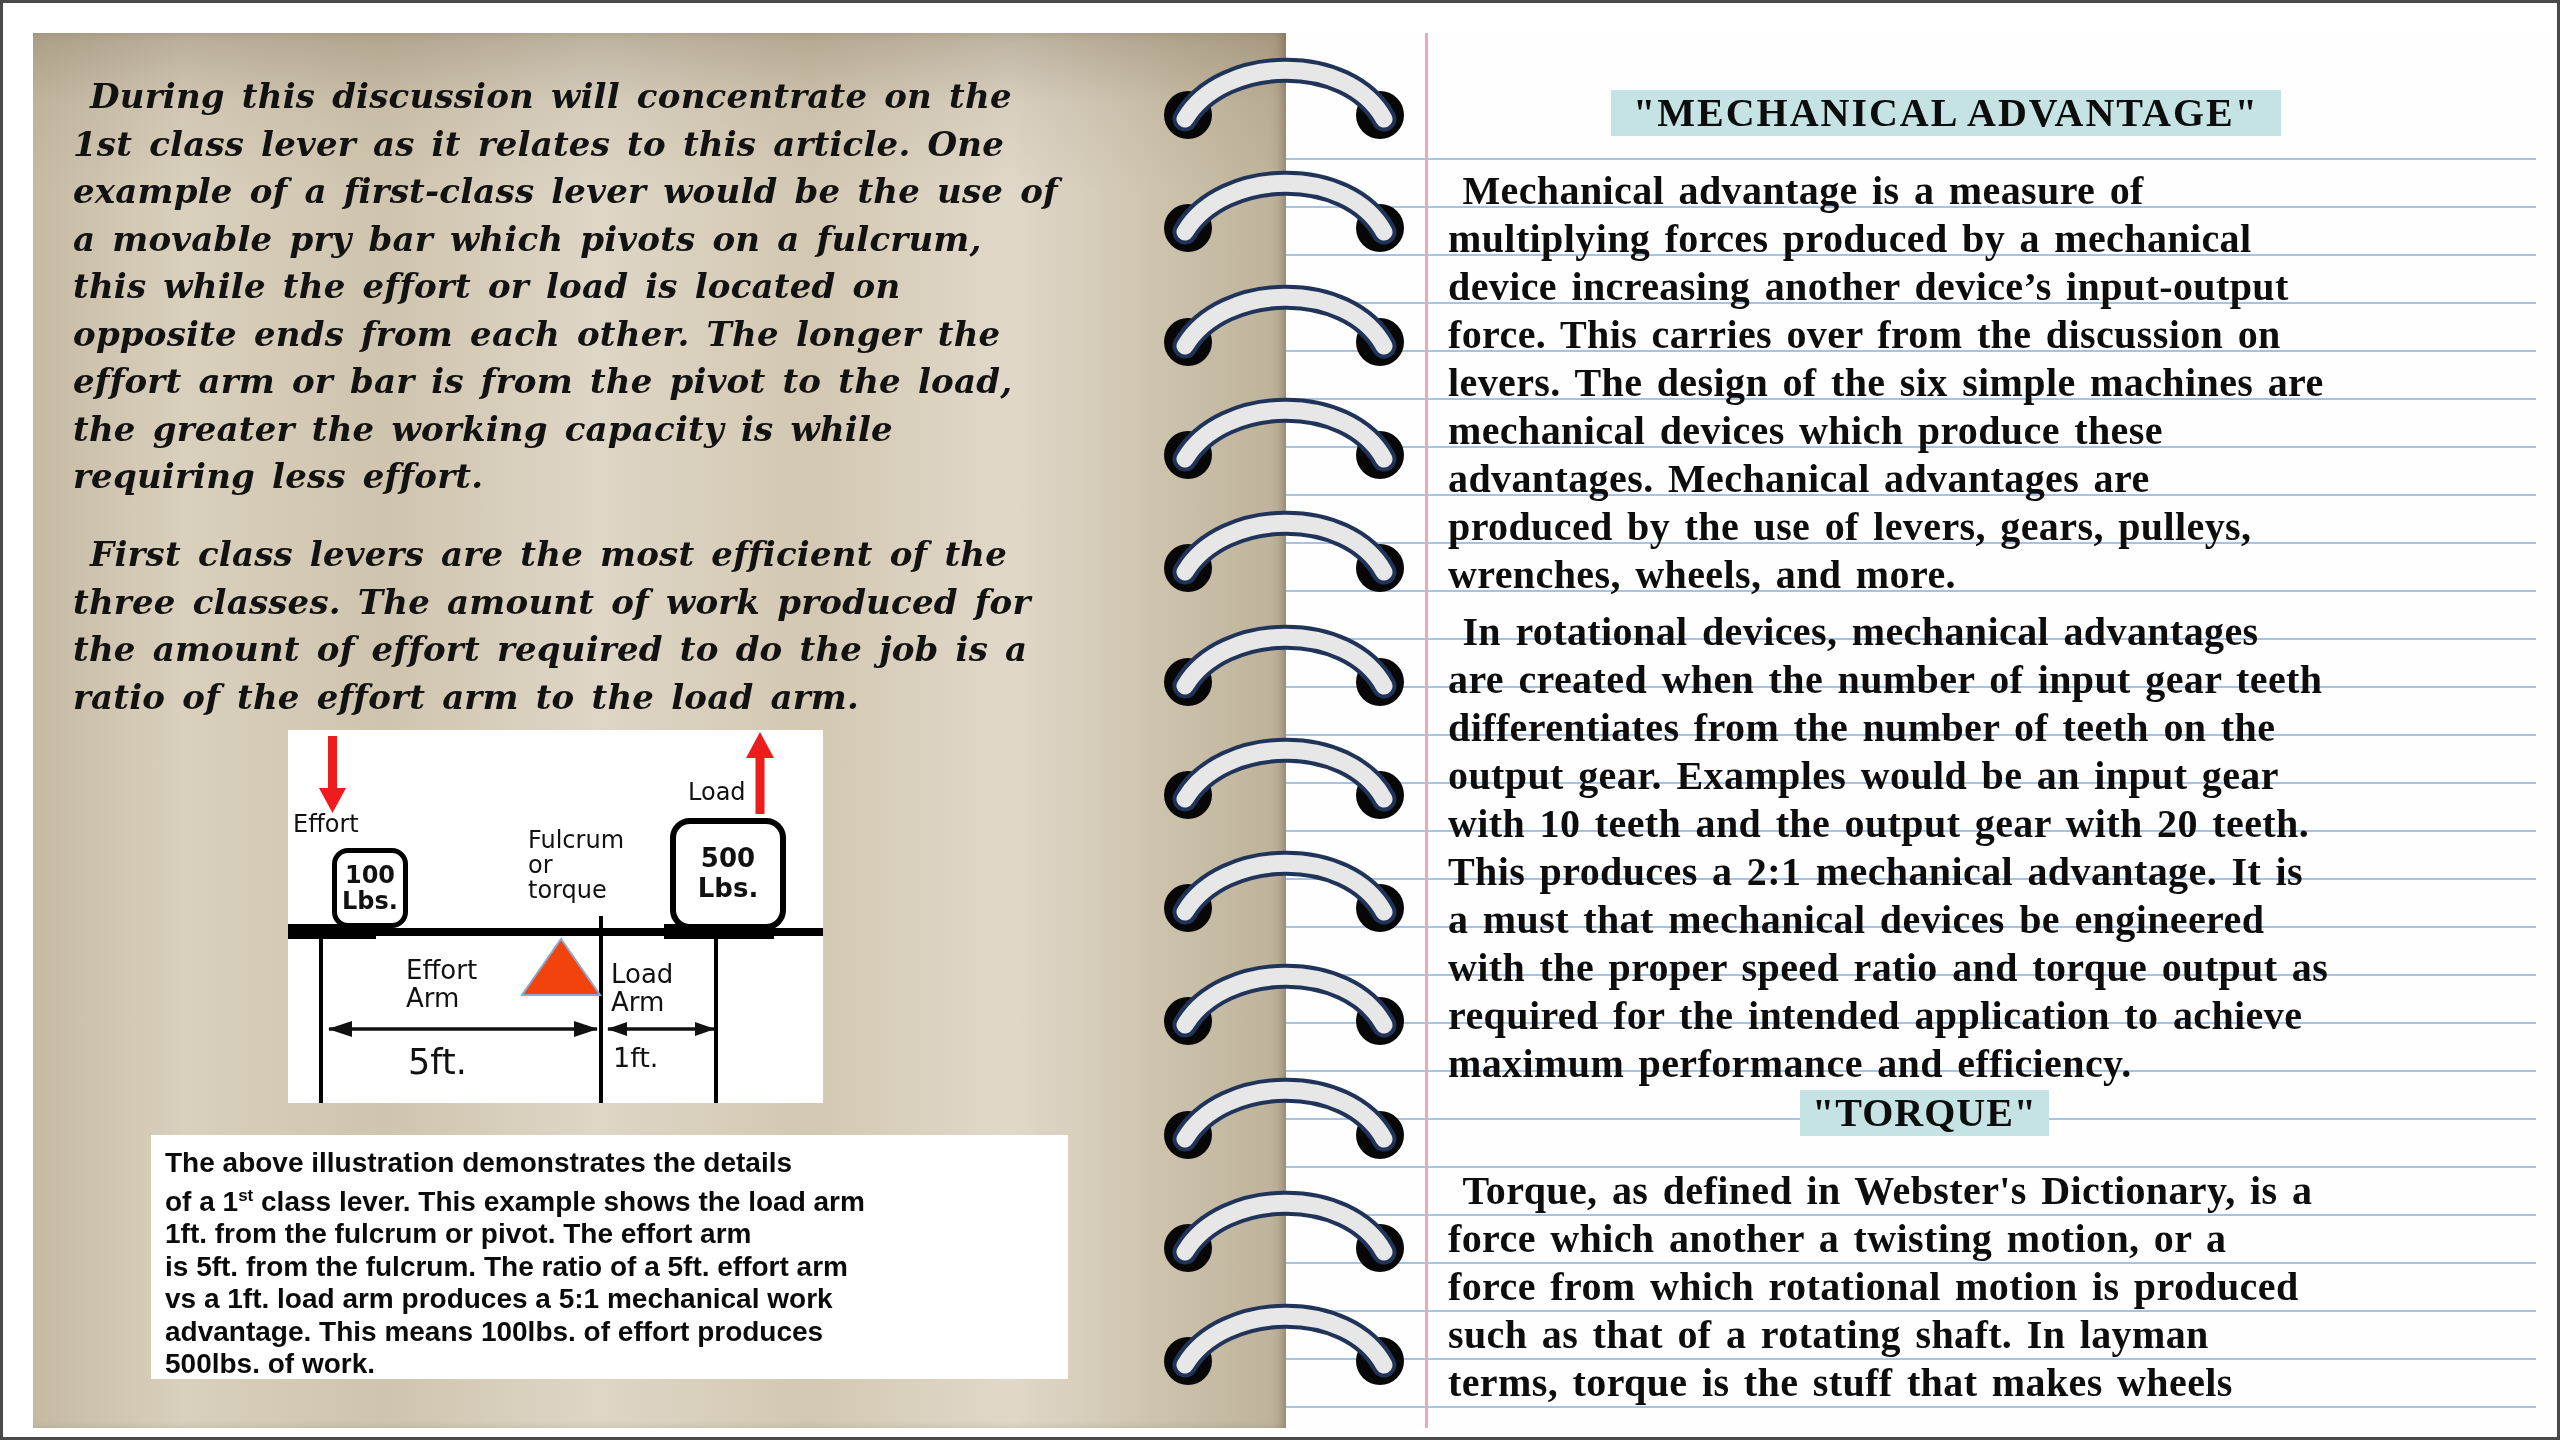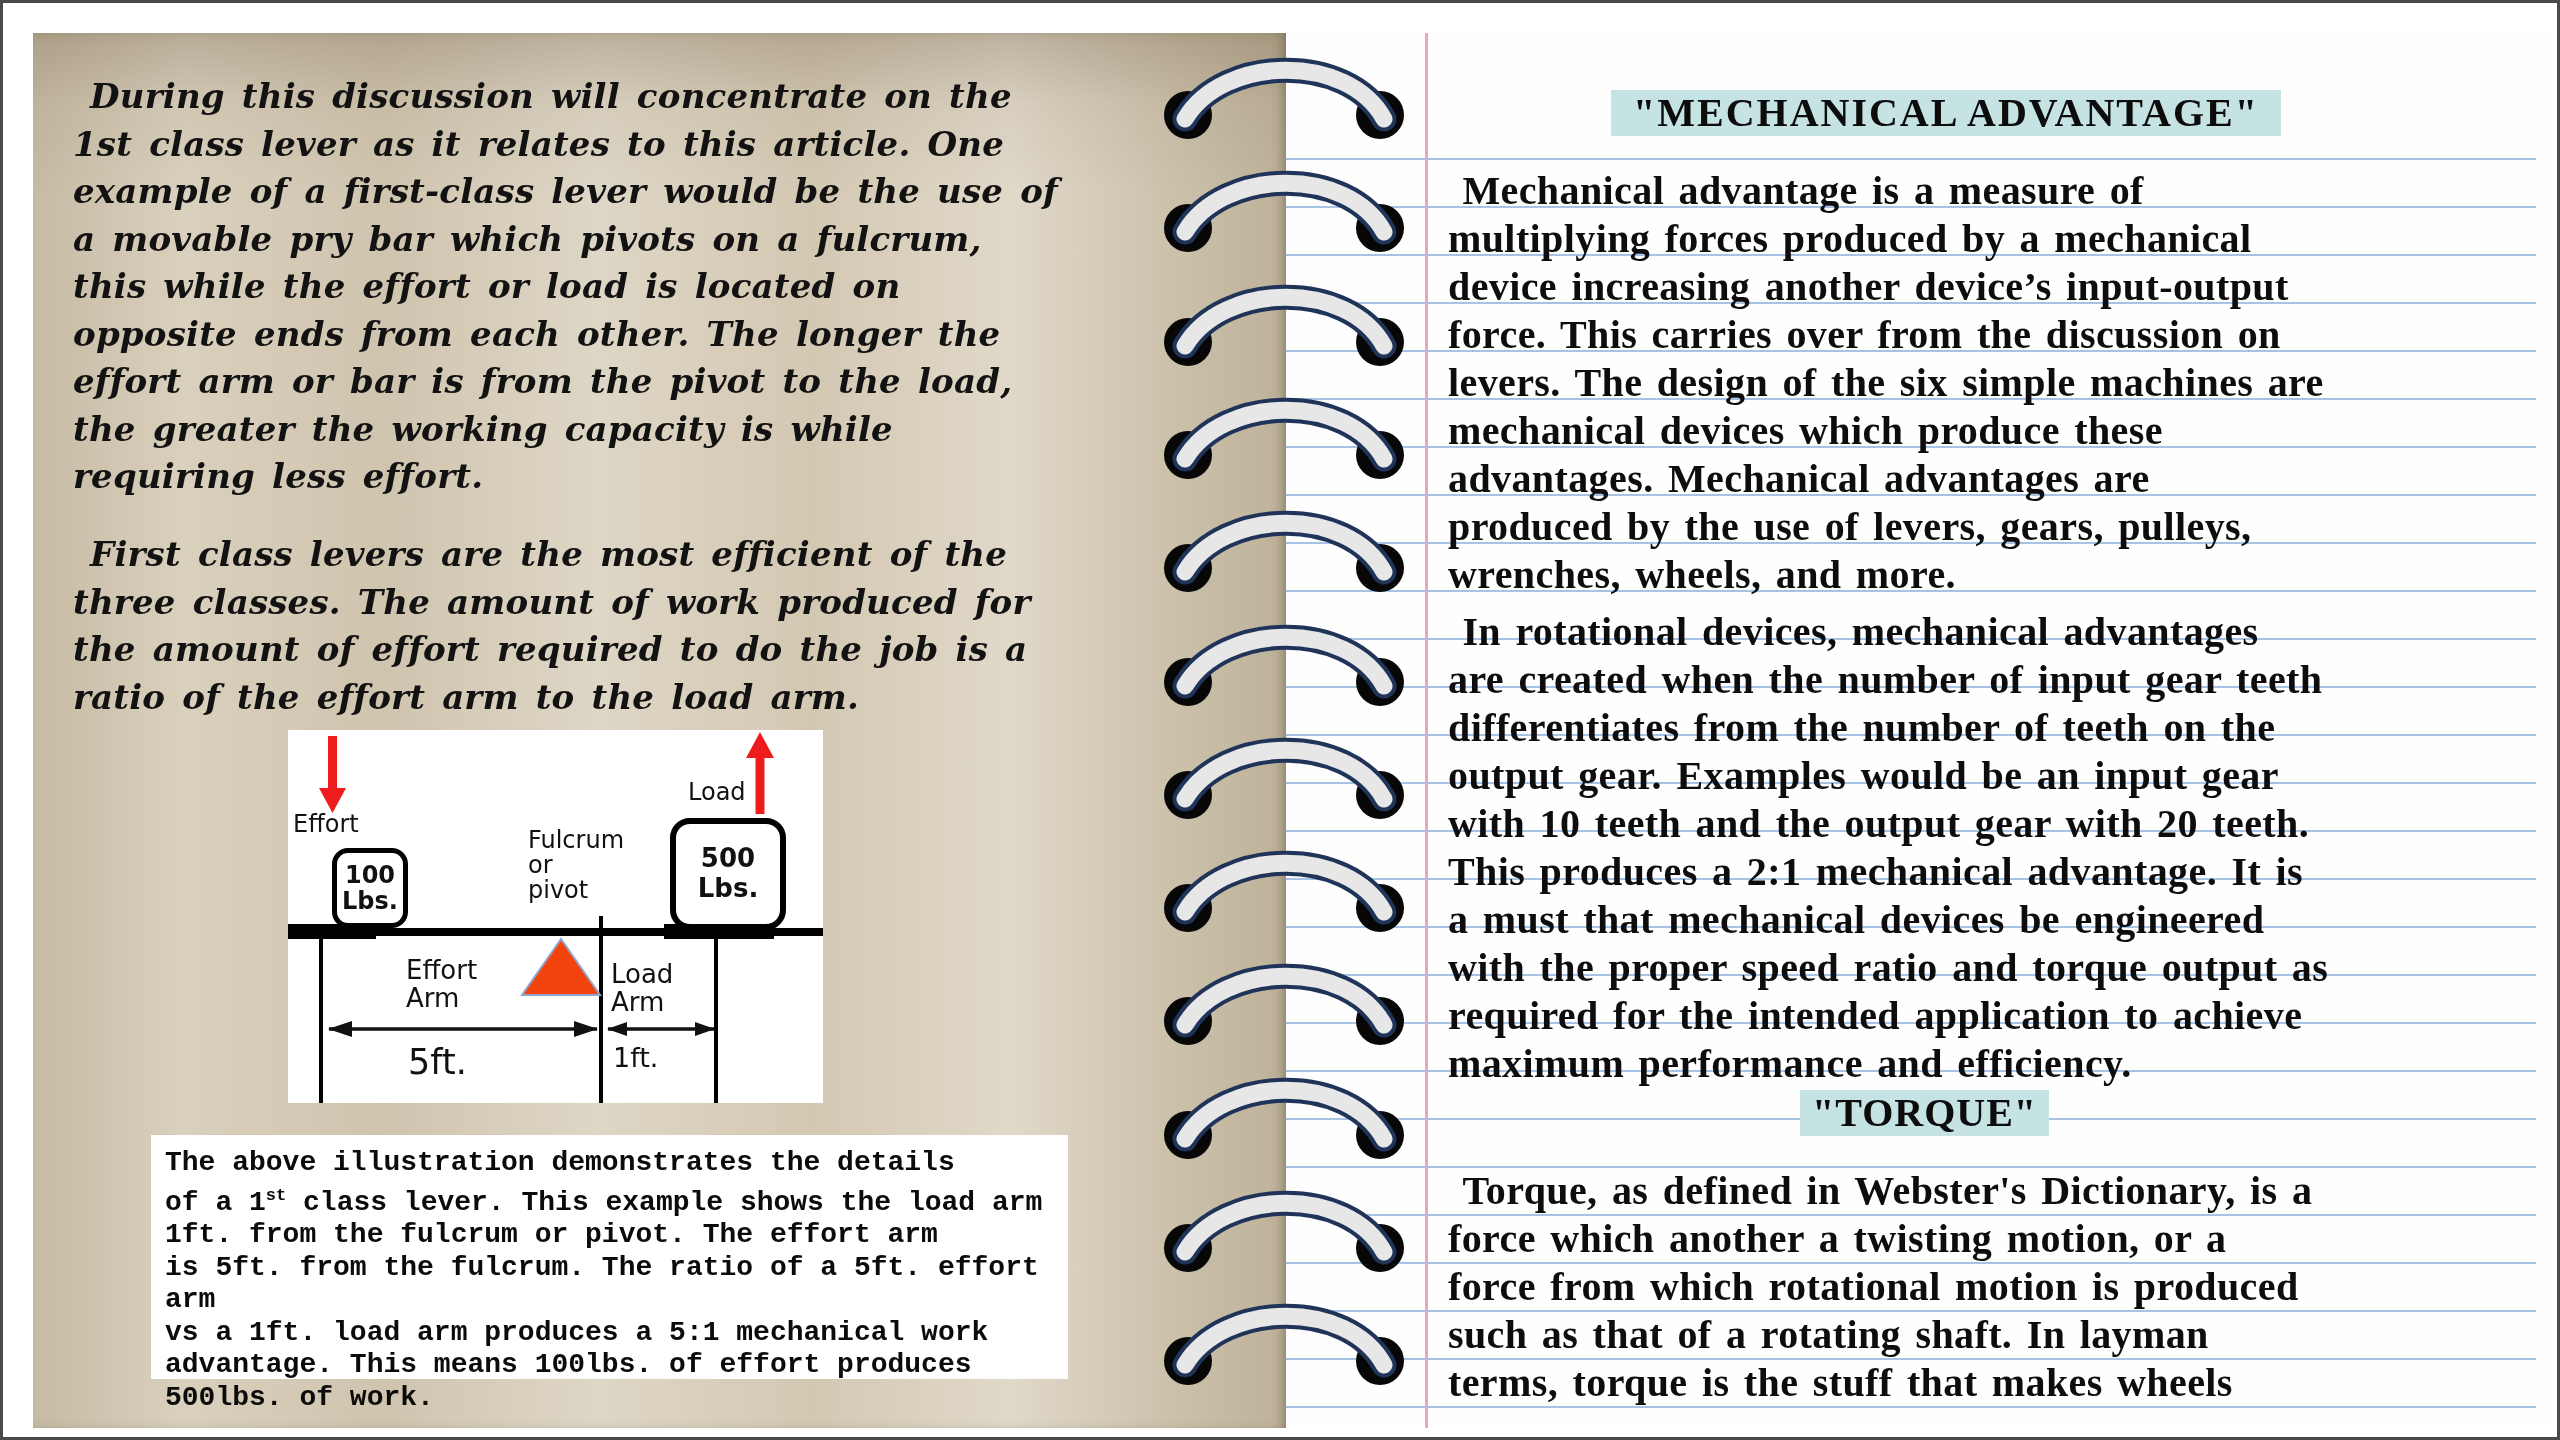--- a/index.html
+++ b/index.html
@@ -33,21 +33,21 @@
   .valbox { position:absolute; border:5px solid #000; border-radius:16px; background:#fff;
             font-family:"DejaVu Sans", sans-serif; font-weight:bold; color:#111;
             text-align:center; white-space:pre-wrap; }
 
   
   .caption {
     position:absolute; left:118px; top:1102px; width:917px; height:244px; background:#ffffff;
     padding:12px 0 0 14px; font-family:"Liberation Sans", sans-serif; font-weight:bold;
     font-size:28px; line-height:32.5px; color:#0b0b0b;
   }
-  .caption div { white-space:pre-wrap;font-family:Liberation Mono, monospace; }
+  .caption div { white-space:pre-wrap; }
   .caption sup { font-size:17px; }
 
   
   .right-page { position:absolute; left:1283px; top:30px; width:1273px; height:1395px; background:#fefefe; }
   .ruled {
     position:absolute; left:0; top:125px; width:1250px; height:1278px;
     background-image:linear-gradient(180deg, #a6c3e6 0px, #a6c3e6 2.5px, rgba(0,0,0,0) 2.5px);
     background-size:100% 48px; background-repeat:repeat-y;
   }
   .margin-line { position:absolute; left:139px; top:0; width:3px; height:1395px; background:#eaa8ba; }
@@ -93,21 +93,21 @@
       <svg style="position:absolute; left:28px; top:4px;" width="34" height="82" viewBox="0 0 34 82">
         <rect x="12" y="2" width="9" height="56" fill="#ee1c1c"></rect>
         <polygon points="3,54 30,54 16.5,79" fill="#ee1c1c"></polygon>
       </svg>
       <div class="dlabel" style="left:5px; top:80px; font-size:24px;">Effort</div>
       <div class="valbox" style="left:0; top:118px; width:76px; height:80px; font-size:24px; line-height:26px; padding-top:9px;margin-left:44px;">100
 Lbs.</div>
 
       <div class="dlabel" style="left:240px; top:98px; font-size:24px; line-height:25px;">Fulcrum
 or
-pivot</div>
+torque</div>
 
       <div class="dlabel" style="left:400px; top:48px; font-size:24px;">Load</div>
       <svg style="position:absolute; left:455px; top:0;" width="34" height="86" viewBox="0 0 34 86">
         <polygon points="17,2 3,28 31,28" fill="#ee1c1c"></polygon>
         <rect x="12.5" y="26" width="9" height="58" fill="#ee1c1c"></rect>
       </svg>
       <div class="valbox" style="left:382px; top:88px; width:116px; height:112px; border-width:6px; border-radius:20px; font-size:26px; line-height:30px; padding-top:19px;">500
 Lbs.</div>
 
       <div class="lever-bar"></div>

